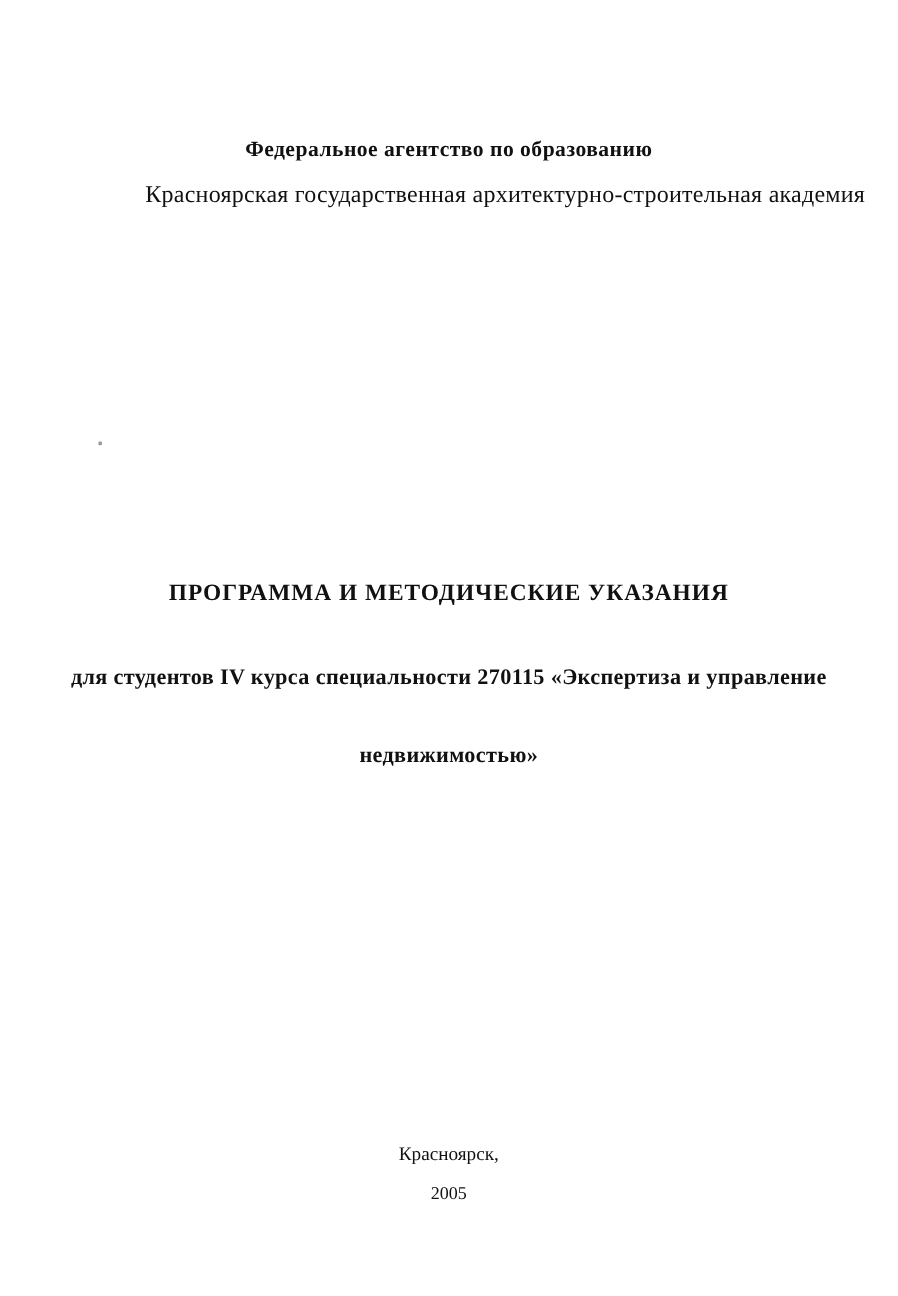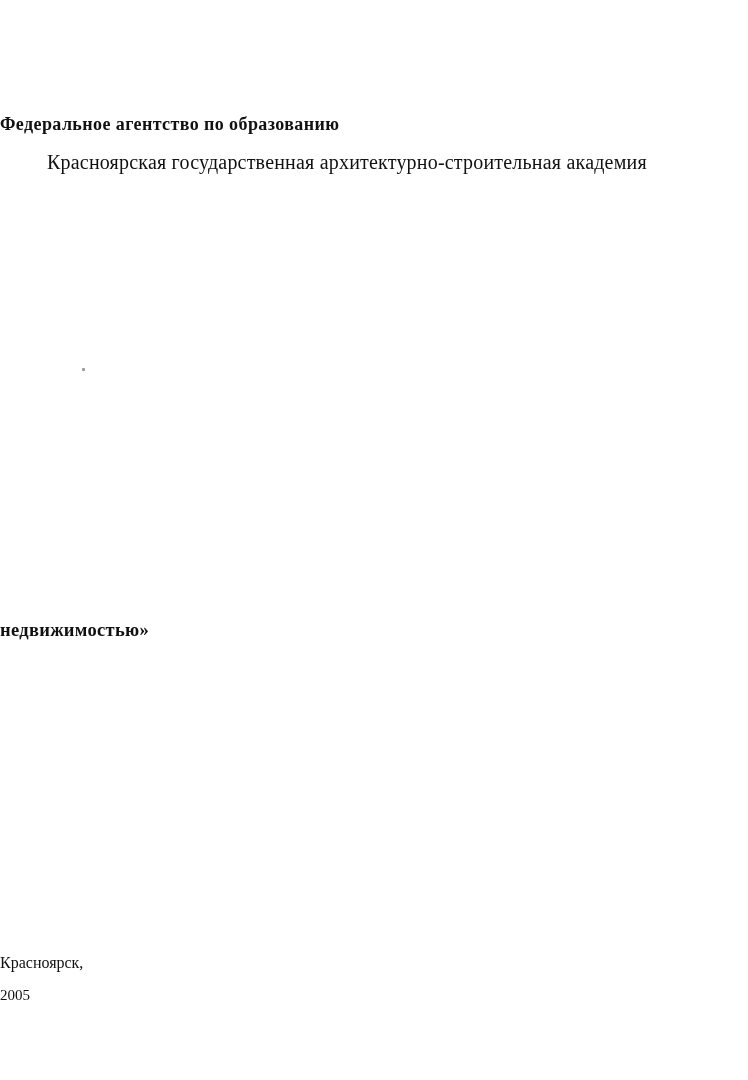--- a/index.html
+++ b/index.html
@@ -13,21 +13,21 @@
     height: 1080px;
     background: #ffffff;
     font-family: "Liberation Serif", "DejaVu Serif", serif;
     color: #111111;
     overflow: hidden;
   }
   .line {
     position: absolute;
     left: 0;
     width: 100%;
-    text-align: left;
+    text-align: center;
     white-space: nowrap;
   }
   .agency {
     top: 114px;
     font-size: 18px;
     font-weight: bold;
     letter-spacing: 0.4px;
   }
   .academy {
     top: 151px;
@@ -84,22 +84,24 @@
 <body>
 
 <div class="page">
 
   <div class="line agency">Федеральное агентство по образованию</div>
 
   <div class="line academy">Красноярская государственная архитектурно-строительная академия</div>
 
   <div class="scan-speck"></div>
 
+  <div class="line title-1">ПРОГРАММА И МЕТОДИЧЕСКИЕ УКАЗАНИЯ</div>
 
 
+  <div class="line subtitle-1">для студентов IV курса специальности 270115 «Экспертиза и управление</div>
 
   <div class="line subtitle-2">недвижимостью»</div>
 
   <div class="line city">Красноярск,</div>
 
   <div class="line year">2005</div>
 
 </div>
 
 </body></html>

